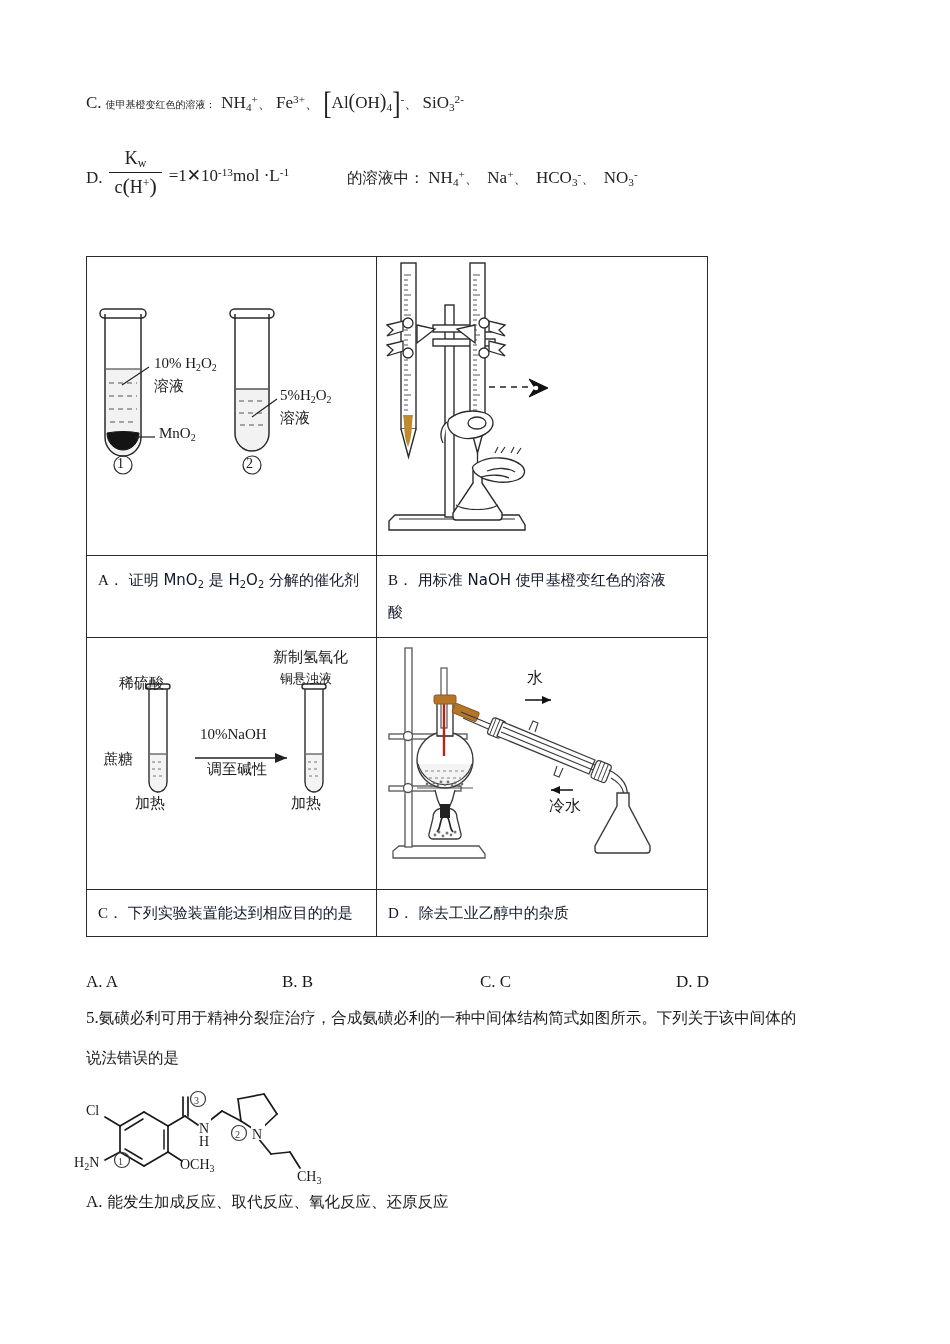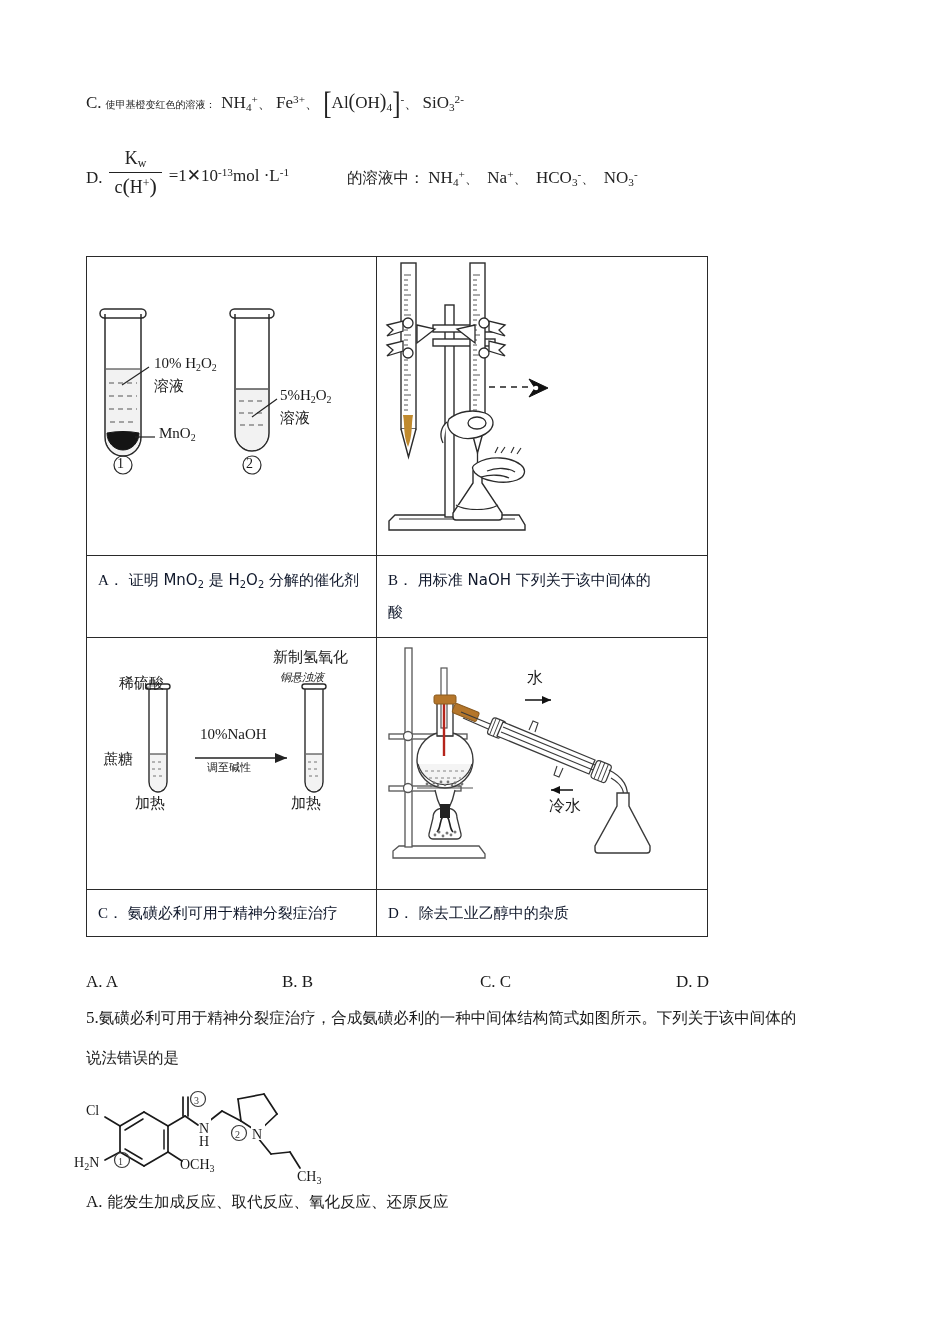--- a/index.html
+++ b/index.html
@@ -270,21 +270,21 @@
     <tr>
       <td style="height:78px;">
         <div class="cap">
           <span class="lbl">A．</span>
           <span>证明 MnO<sub>2</sub> 是 H<sub>2</sub>O<sub>2</sub> 分解的催化剂</span>
         </div>
       </td>
       <td>
         <div class="cap" style="line-height:2.1;">
           <span class="lbl">B．</span>
-          <span>用标准 NaOH 下列关于该中间体的</span><br>
+          <span>用标准 NaOH 使甲基橙变红色的溶液</span><br>
           <span>酸</span>
         </div>
       </td>
     </tr>
 
     <tr>
 
       <td class="cell-art" style="height:251px;">
         <svg width="289" height="250" viewBox="0 0 289 250">
 
@@ -312,23 +312,23 @@
           <g stroke="#666" stroke-width="0.9" stroke-dasharray="3,3">
             <line x1="221" y1="124" x2="233" y2="124"></line>
             <line x1="221" y1="131" x2="233" y2="131"></line>
             <line x1="222" y1="138" x2="232" y2="138"></line>
           </g>
         </svg>
         <div class="abs lbl-cn" style="left:32px;top:36px;font-size:15px;">稀硫酸</div>
         <div class="abs lbl-cn" style="left:16px;top:112px;font-size:15px;">蔗糖</div>
         <div class="abs lbl-cn" style="left:48px;top:156px;font-size:15px;">加热</div>
         <div class="abs f" style="left:113px;top:88px;font-size:15px;">10%NaOH</div>
-        <div class="abs lbl-cn" style="left:120px;top:122px;font-size:11px;">调至碱性</div>
+        <div class="abs lbl-cn" style="left:120px;top:122px;font-size:15px;">调至碱性</div>
         <div class="abs lbl-cn" style="left:186px;top:10px;font-size:15px;">新制氢氧化</div>
-        <div class="abs lbl-cn" style="left:193px;top:32px;font-size:11px;font-style:italic;">铜悬浊液</div>
+        <div class="abs lbl-cn" style="left:193px;top:32px;font-size:13px;">铜悬浊液</div>
         <div class="abs lbl-cn" style="left:204px;top:156px;font-size:15px;">加热</div>
       </td>
 
       <td class="cell-art">
         <svg width="330" height="250" viewBox="0 0 330 250">
           <g stroke="#555" fill="none" stroke-width="1.3">
 
             <path d="M22,208 L102,208 L108,216 L108,220 L16,220 L16,213 Z" fill="#fff"></path>
 
             <rect x="28" y="10" width="7" height="199" fill="#fff"></rect>
@@ -441,21 +441,21 @@
         </svg>
         <div class="abs lbl-cn" style="left:150px;top:30px;font-size:16px;">水</div>
         <div class="abs lbl-cn" style="left:172px;top:158px;font-size:16px;">冷水</div>
       </td>
     </tr>
 
     <tr>
       <td style="height:46px;">
         <div class="cap" style="line-height:1.7;padding-top:11px;">
           <span class="lbl">C．</span>
-          <span>氨磺必利可用于精神分裂症治疗</span>
+          <span>下列实验装置能达到相应目的的是</span>
         </div>
       </td>
       <td>
         <div class="cap" style="line-height:1.7;padding-top:11px;">
           <span class="lbl">D．</span>
           <span>除去工业乙醇中的杂质</span>
         </div>
       </td>
     </tr>
   </tbody>

